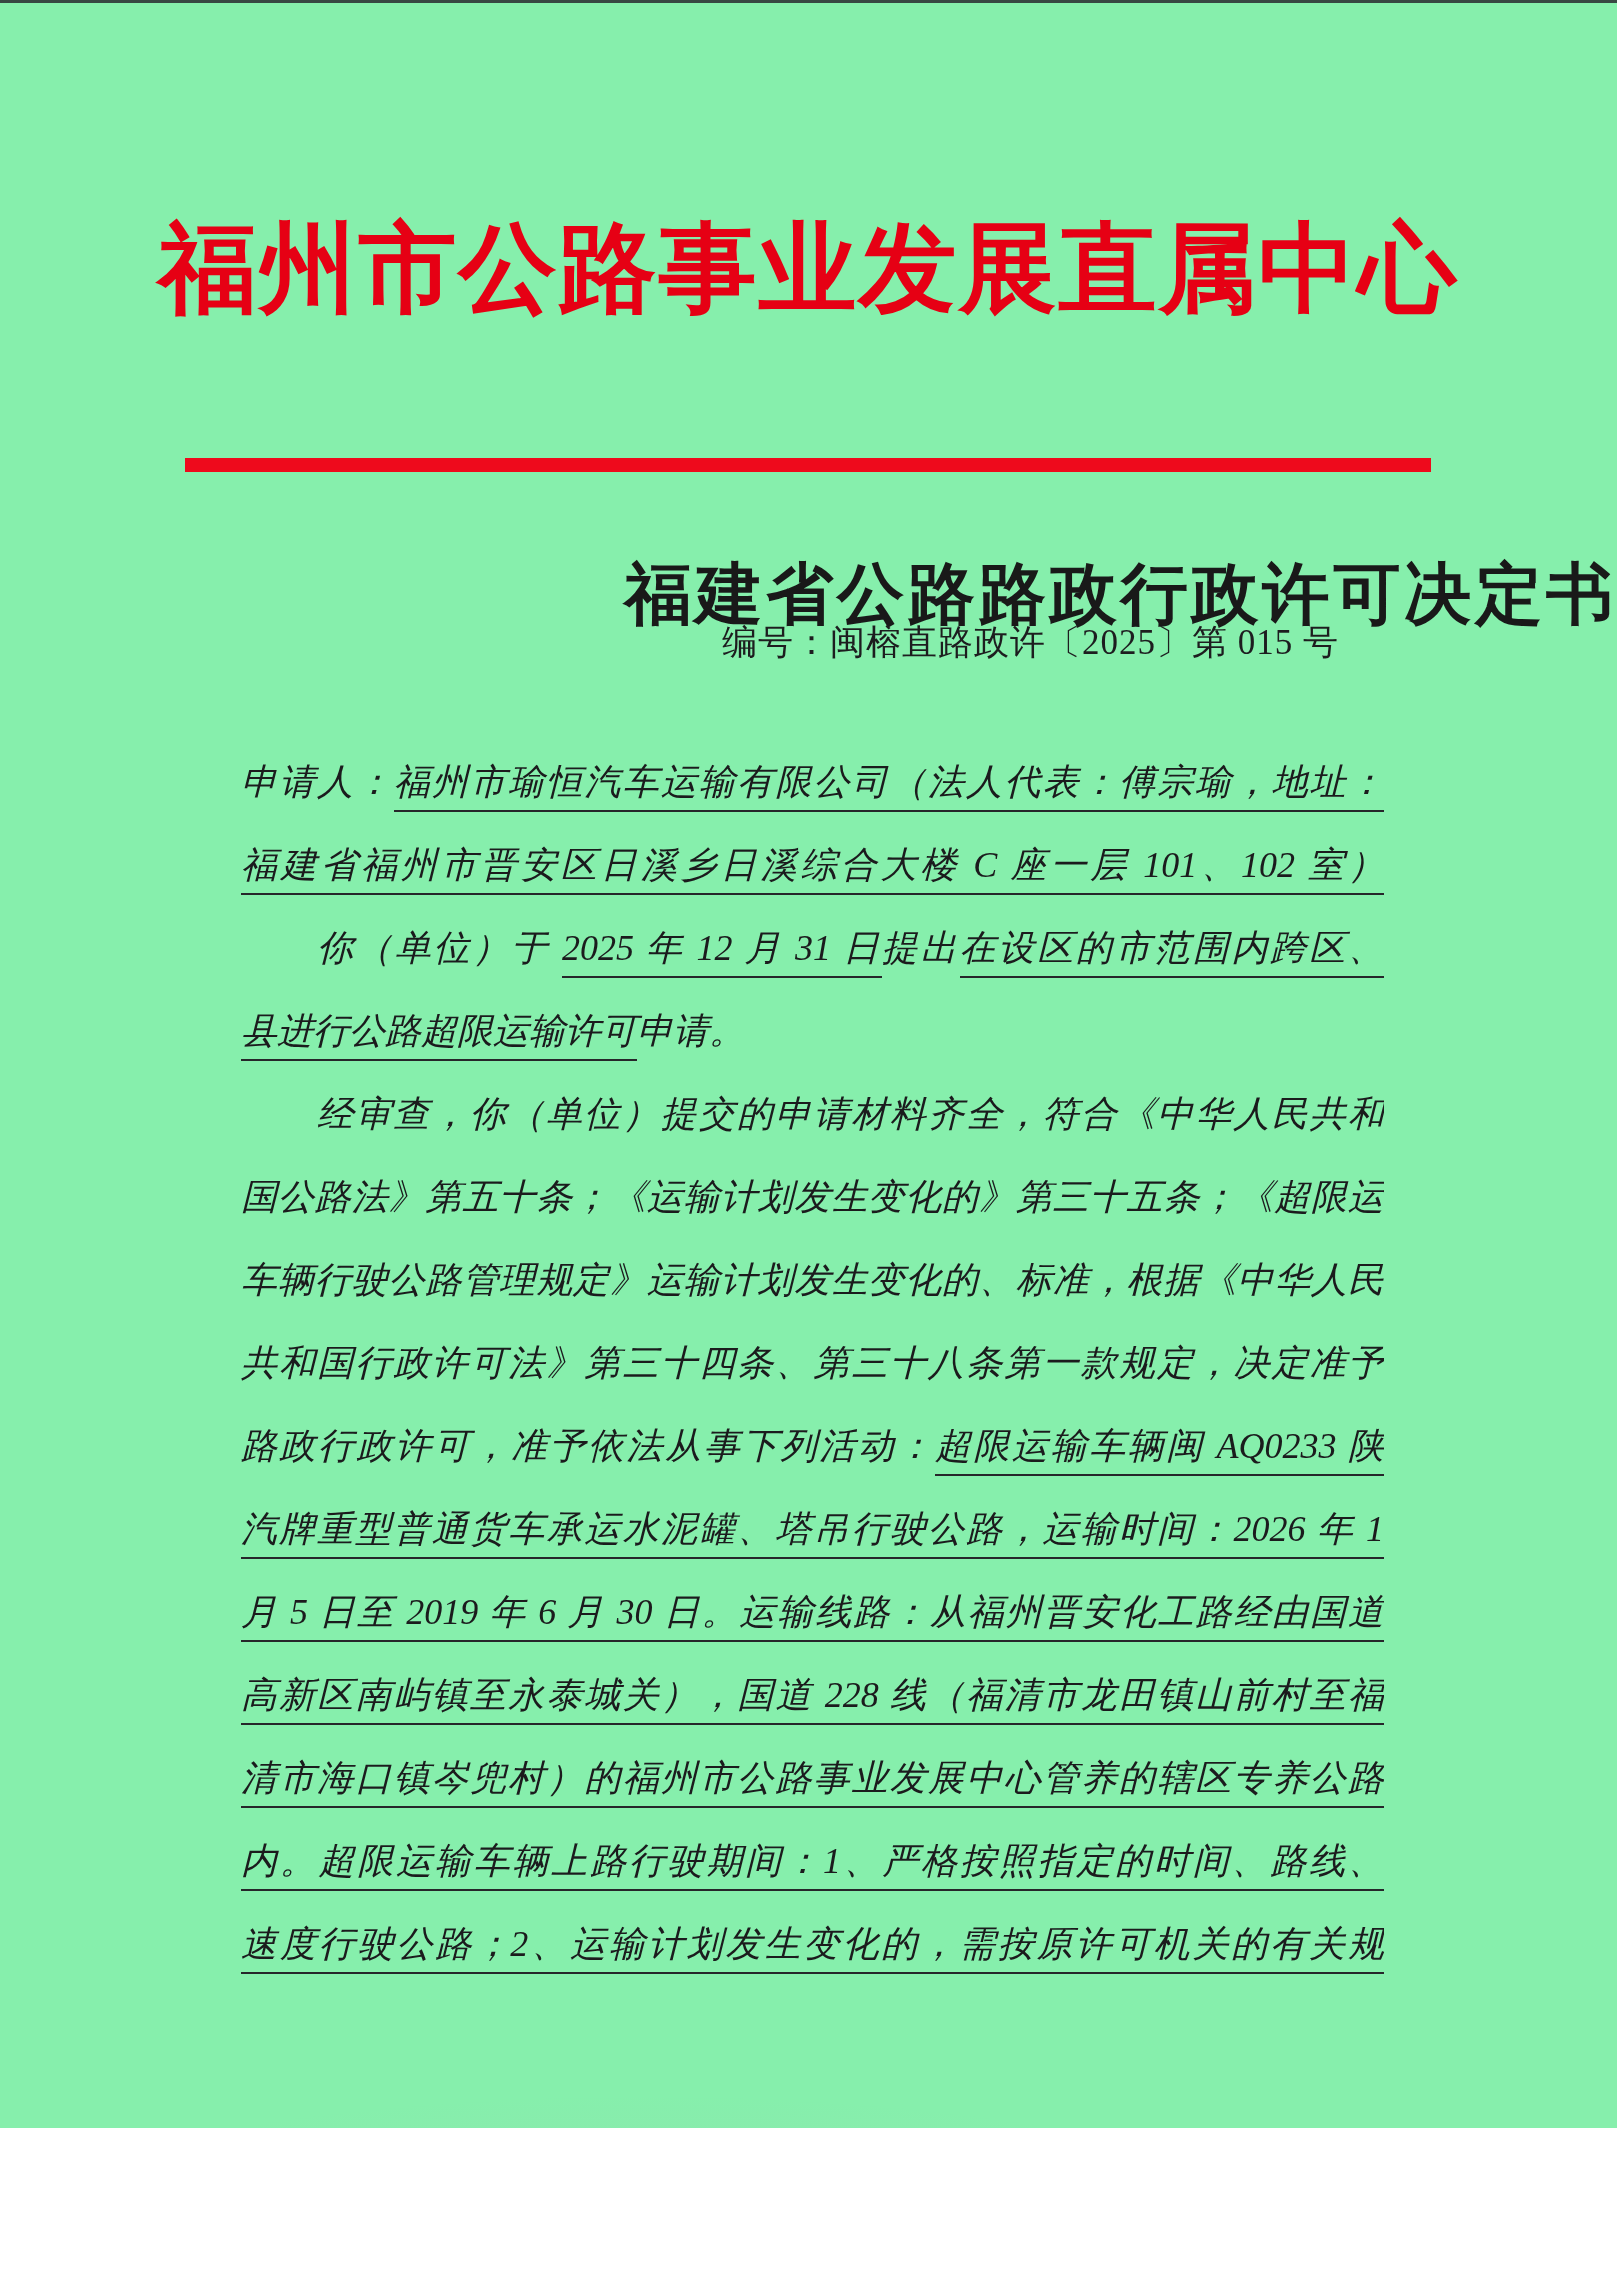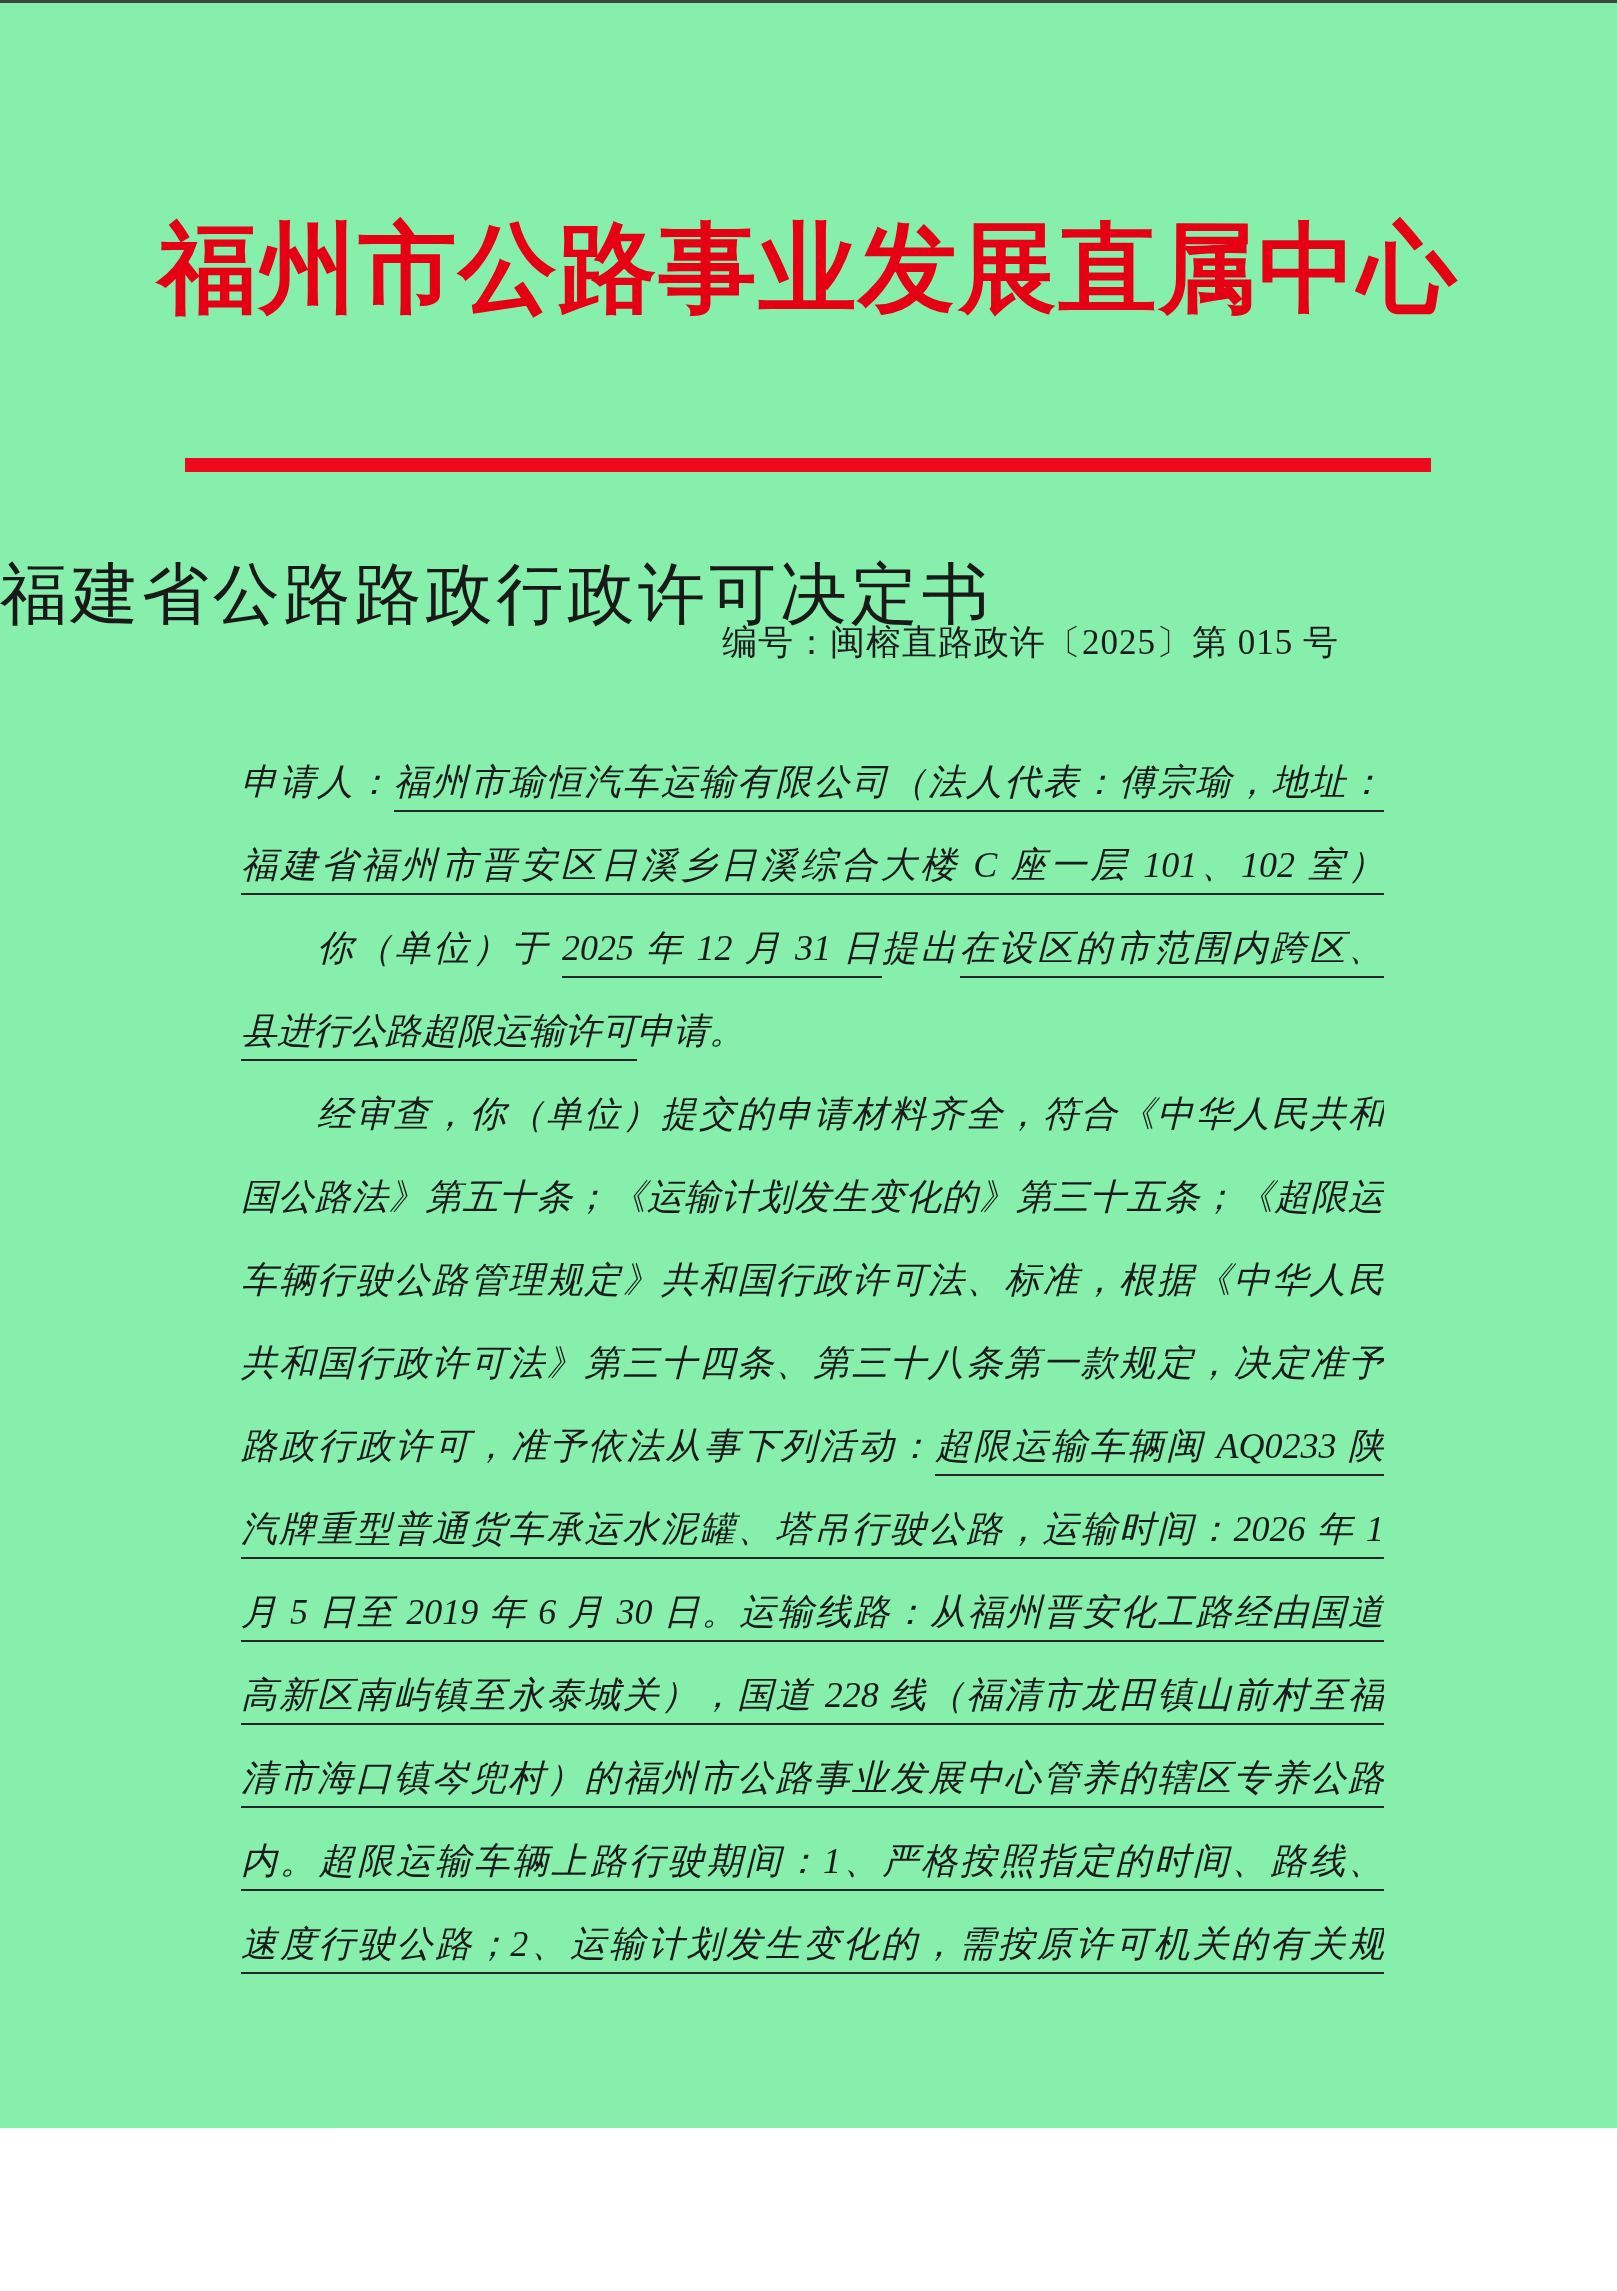--- a/index.html
+++ b/index.html
@@ -30,24 +30,24 @@
   }
   .red-rule {
     position: absolute;
     top: 458px; left: 185px;
     width: 1246px; height: 13.7px;
   }
   .doc-title {
     position: absolute;
     top: 557px; left: 0; width: 100%;
     margin: 0;
-    text-align: left;
+    text-align: right;
     font-size: 67px;
     line-height: 74px;
-    font-weight: normal;
+    font-weight: bold;
     letter-spacing: 3.9px;
     color: #191919;
     white-space: nowrap;
   }
   .doc-number {
     position: absolute;
     top: 622px; right: 278px;
     font-size: 35px;
     line-height: 41px;
     color: #1d1d1f;
@@ -100,21 +100,21 @@
   <div class="red-rule" style="background: rgb(238, 10, 28);"></div>
   <h2 class="doc-title">福建省公路路政行政许可决定书</h2>
   <div class="doc-number">编号：闽榕直路政许〔2025〕第 015 号</div>
   <div class="body-text" id="body-text">
       <div class="line"><span>申请人：</span><span class="u">福州市瑜恒汽车运输有限公司（法人代表：傅宗瑜，地址：</span></div>
       <div class="line"><span class="u">福建省福州市晋安区日溪乡日溪综合大楼 C 座一层 101、102 室）</span></div>
       <div class="line indent"><span>你（单位）于 </span><span class="u">2025 年 12 月 31 日</span><span>提出</span><span class="u">在设区的市范围内跨区、</span></div>
       <div class="line last-left"><span class="u">县进行公路超限运输许可</span><span>申请。</span></div>
       <div class="line indent"><span>经审查，你（单位）提交的申请材料齐全，符合《中华人民共和</span></div>
       <div class="line"><span>国公路法》第五十条；《运输计划发生变化的》第三十五条；《超限运输</span></div>
-      <div class="line"><span>车辆行驶公路管理规定》共和国行政许可法、标准，根据《中华人民</span></div>
+      <div class="line"><span>车辆行驶公路管理规定》运输计划发生变化的、标准，根据《中华人民</span></div>
       <div class="line"><span>共和国行政许可法》第三十四条、第三十八条第一款规定，决定准予</span></div>
       <div class="line"><span>路政行政许可，准予依法从事下列活动：</span><span class="u">超限运输车辆闽 AQ0233 陕</span></div>
       <div class="line"><span class="u">汽牌重型普通货车承运水泥罐、塔吊行驶公路，运输时间：2026 年 1</span></div>
       <div class="line"><span class="u">月 5 日至 2019 年 6 月 30 日。运输线路：从福州晋安化工路经由国道</span></div>
       <div class="line"><span class="u">高新区南屿镇至永泰城关），国道 228 线（福清市龙田镇山前村至福</span></div>
       <div class="line"><span class="u">清市海口镇岑兜村）的福州市公路事业发展中心管养的辖区专养公路</span></div>
       <div class="line"><span class="u">内。超限运输车辆上路行驶期间：1、严格按照指定的时间、路线、</span></div>
       <div class="line"><span class="u">速度行驶公路；2、运输计划发生变化的，需按原许可机关的有关规</span></div>
     </div>
   <div class="scan-smudge"></div>

